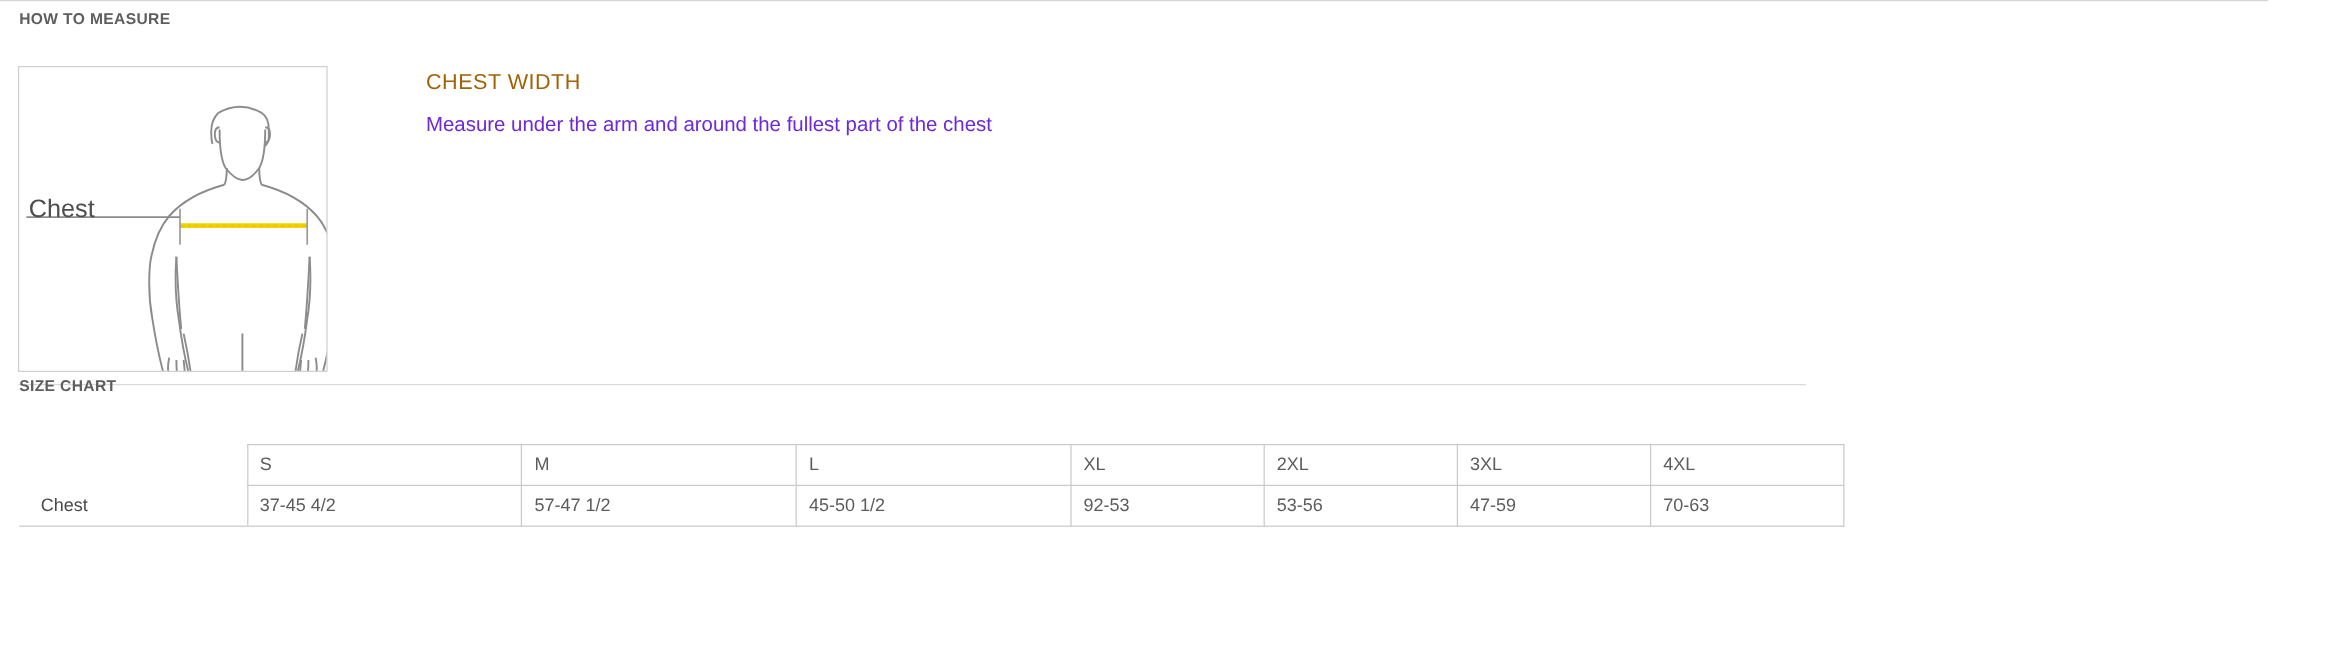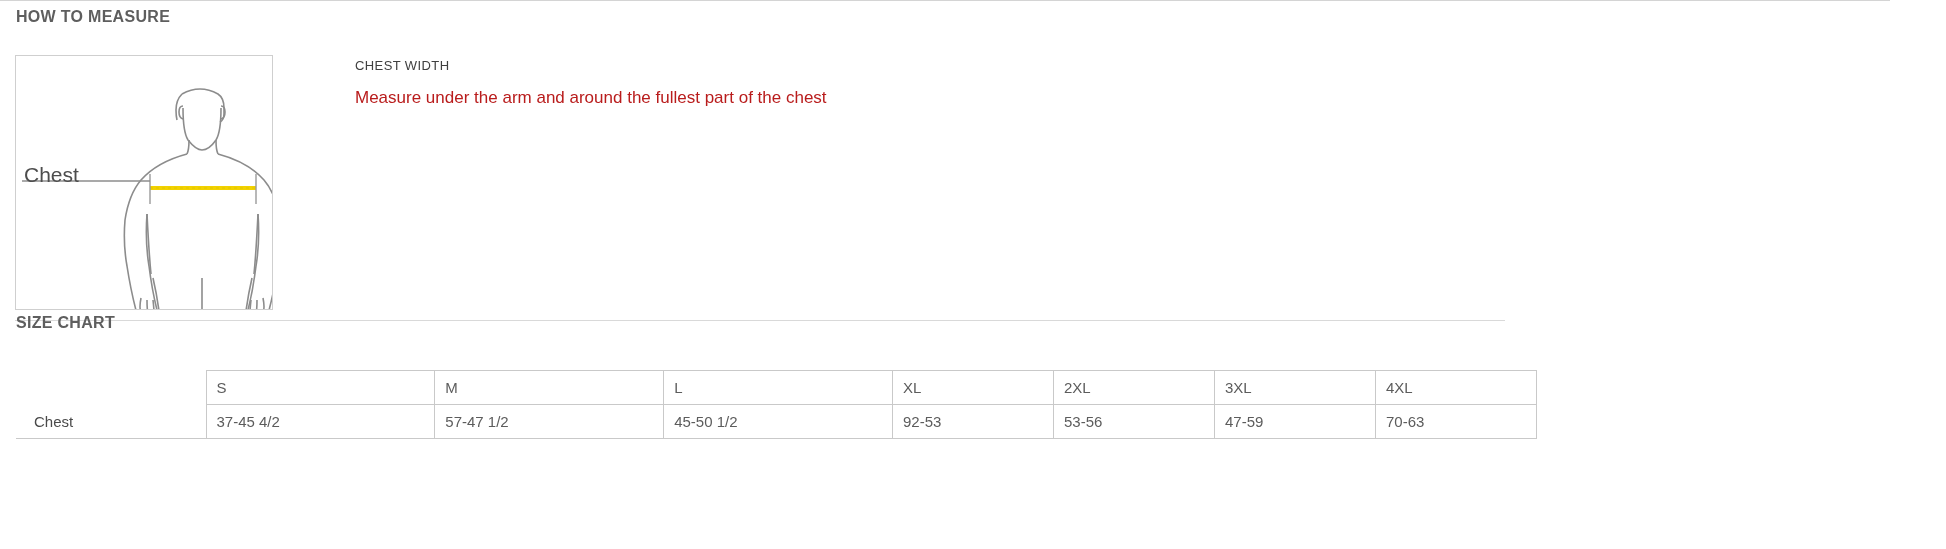--- a/index.html
+++ b/index.html
@@ -23,21 +23,21 @@
   .top-rule {
     position: absolute;
     left: 0;
     top: 0;
     width: 1890px;
     height: 1px;
     background: #d4d4d4;
   }
   .section-title {
     position: absolute;
-    font-size: 16px;
+    font-size: 13px;
     font-weight: bold;
     color: #5e5e5e;
     letter-spacing: 0.3px;
     text-align: center;
   }
   #how-to-measure-title {
     left: 16px;
     top: 8px;
   }
   #size-chart-title {
@@ -57,29 +57,29 @@
   .figure-box svg {
     display: block;
   }
   .desc {
     position: absolute;
     left: 355px;
     top: 58px;
     width: 1100px;
   }
   .desc-title {
-    font-size: 13px;
-    color: #404040;
+    font-size: 18px;
+    color: #a16207;
     letter-spacing: 0.4px;
     margin: 0 0 16px 0;
     font-weight: normal;
   }
   .desc-line {
     font-size: 17px;
-    color: #b91c1c;
+    color: #6d28d9;
     line-height: 1.0;
     margin: 0 0 22px 0;
   }
   .mid-rule {
     position: absolute;
     left: 15px;
     top: 320px;
     width: 1490px;
     height: 1px;
     background: #d9d9d9;

